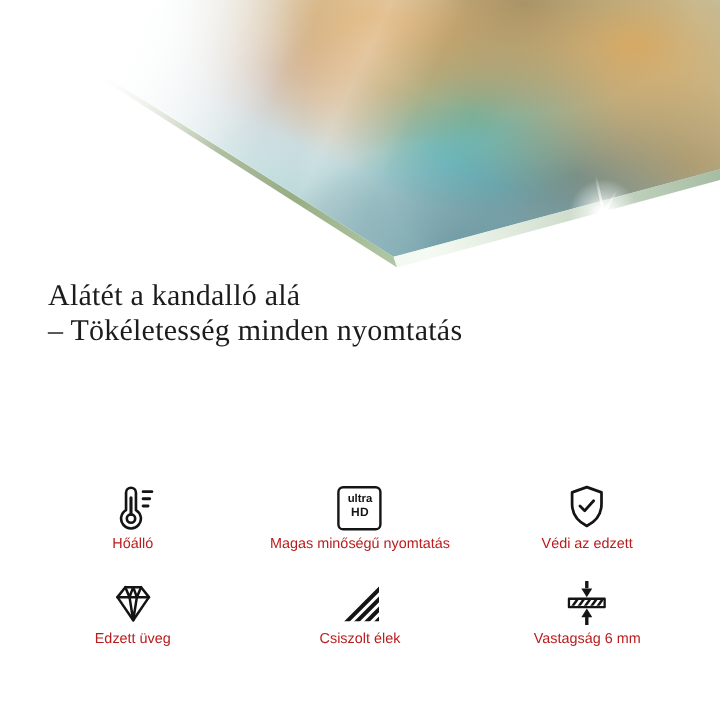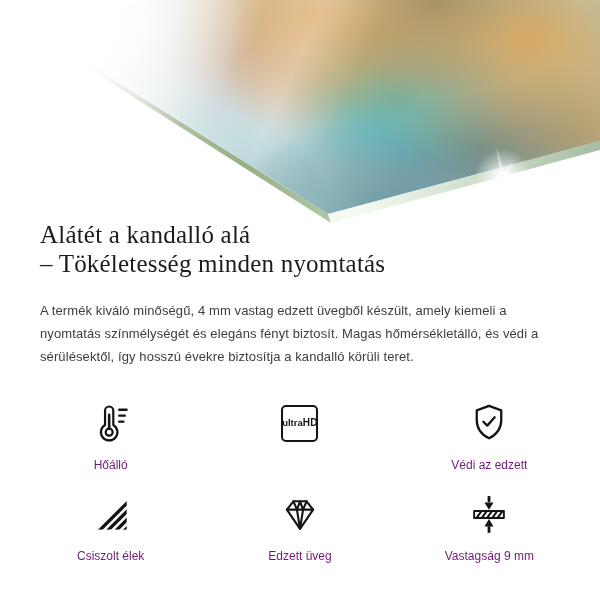--- a/index.html
+++ b/index.html
@@ -52,41 +52,41 @@
   .sparkle .r1{left:-58px;top:-1.5px;width:116px;height:3px;transform:rotate(-15deg);
     background:linear-gradient(90deg,rgba(255,255,255,0),#fff 40%,#fff 60%,rgba(255,255,255,0));}
   .sparkle .r2{left:-32px;top:-1.2px;width:64px;height:2.4px;transform:rotate(78deg);
     background:linear-gradient(90deg,rgba(255,255,255,0),#fff 42%,#fff 58%,rgba(255,255,255,0));}
   .sparkle .r3{left:-22px;top:-1px;width:44px;height:2px;transform:rotate(-60deg);
     background:linear-gradient(90deg,rgba(255,255,255,0),#fff 45%,#fff 55%,rgba(255,255,255,0));}
   .sparkle .core{left:-5px;top:-5px;width:10px;height:10px;border-radius:50%;background:#fff;
     box-shadow:0 0 8px 3px rgba(255,255,255,.9);}
 
   
-  .text-block{position:absolute;left:40px;right:36px;top:220px;}
+  .text-block{position:absolute;left:40px;right:36px;top:232px;}
   .title{
     font-family:"Liberation Serif", serif;font-weight:400;color:#1c1c1c;
     font-size:25px;line-height:29px;letter-spacing:.2px;margin:0;
   }
   .body-copy{
     margin:21px 0 0 0;font-size:13px;line-height:23px;color:#3d3d3d;letter-spacing:.1px;
   }
 
   
   .features{
     position:absolute;left:16px;right:16px;top:400px;
     display:grid;grid-template-columns:1fr 1fr 1fr;row-gap:18px;
   }
   .feature{display:flex;flex-direction:column;align-items:center;text-align:center;}
   .icon-box{height:46px;display:flex;align-items:center;justify-content:center;}
-  .feature-label{margin-top:12px;font-size:12px;line-height:15px;color:#701a75;}
+  .feature-label{margin-top:0;font-size:12px;line-height:15px;color:#b91c1c;}
   .icon-stroke{stroke:#141414;fill:none;stroke-linecap:round;stroke-linejoin:round;}
   .uhd-badge{
     width:33px;height:33px;border:2.5px solid #141414;border-radius:5px;
-    display:flex;flex-direction:row;align-items:center;justify-content:center;color:#141414;
+    display:flex;flex-direction:column;align-items:center;justify-content:center;color:#141414;
   }
   .uhd-top{font-size:9.5px;font-weight:700;line-height:10px;}
   .uhd-bottom{font-size:10px;font-weight:700;line-height:14px;letter-spacing:.3px;}
 </style>
 </head>
 <body>
 
 <div class="hero">
   <div class="panel-art"></div>
   <div class="edge-left"></div>
@@ -99,21 +99,20 @@
       <i class="r3"></i>
       <i class="core"></i>
   </div>
 </div>
 
 <div class="text-block">
   <h1 class="title">
     <span>Alátét a kandalló alá</span><br>
     <span>– Tökéletesség minden nyomtatás</span>
   </h1>
-  <p class="body-copy">A termék kiváló minőségű, 4 mm vastag edzett üvegből készült, amely kiemeli a nyomtatás színmélységét és elegáns fényt biztosít. Magas hőmérsékletálló, és védi a sérülésektől, így hosszú évekre biztosítja a kandalló körüli teret.</p>
 </div>
 
 <div class="features">
 
   <div class="feature">
     <div class="icon-box">
       <svg viewBox="0 0 48 48" width="44" height="44">
         <path class="icon-stroke" stroke-width="2.4" d="M17.5,26.2 V10.5 A4.5,4.5 0 0 1 26.5,10.5 V26.2 A9,9 0 1 1 17.5,26.2 Z"></path>
         <circle class="icon-stroke" stroke-width="2.4" cx="22" cy="34" r="3.8"></circle>
         <path class="icon-stroke" stroke-width="2.8" d="M22,30.2 V15"></path>
@@ -123,62 +122,63 @@
     <div class="feature-label">Hőálló</div>
   </div>
 
   <div class="feature">
     <div class="icon-box">
       <div class="uhd-badge">
         <span class="uhd-top">ultra</span>
         <span class="uhd-bottom">HD</span>
       </div>
     </div>
+    <div class="feature-label">Magas minőségű nyomtatás</div>
   </div>
 
   <div class="feature">
     <div class="icon-box">
       <svg viewBox="0 0 48 48" width="42" height="42">
         <path class="icon-stroke" stroke-width="2.6" d="M24,4.5 L38,9.5 V20.5 C38,31 31.8,37.6 24,41.5 C16.2,37.6 10,31 10,20.5 V9.5 Z"></path>
         <path class="icon-stroke" stroke-width="2.6" d="M17.5,22.5 L22,27 L30.5,17.5"></path>
       </svg>
     </div>
     <div class="feature-label">Védi az edzett</div>
+  </div>
+
+  <div class="feature">
+    <div class="icon-box">
+      <svg viewBox="0 0 48 48" width="42" height="42">
+        <path class="icon-stroke" stroke-width="2.4" d="M16.5,9.5 H31.5 L39,19 L24,41 L9,19 Z"></path>
+        <path class="icon-stroke" stroke-width="2.4" d="M9,19 H39"></path>
+        <path class="icon-stroke" stroke-width="2.4" d="M16.5,9.5 L20.5,19 L24,9.5 L27.5,19 L31.5,9.5"></path>
+        <path class="icon-stroke" stroke-width="2.4" d="M20.5,19 L24,41 L27.5,19"></path>
+      </svg>
+    </div>
+    <div class="feature-label">Edzett üveg</div>
   </div>
 
   <div class="feature">
     <div class="icon-box">
       <svg viewBox="0 0 48 48" width="40" height="40">
         <defs>
             <clipPath id="triClip">
               <polygon points="5,43 43,5 43,43"></polygon>
             </clipPath>
           </defs>
         <g clip-path="url(#triClip)" stroke="#141414" stroke-width="4">
           <line x1="-4" y1="48" x2="48" y2="-4"></line>
           <line x1="6" y1="48" x2="58" y2="-4"></line>
           <line x1="16" y1="48" x2="68" y2="-4"></line>
           <line x1="26" y1="48" x2="78" y2="-4"></line>
           <line x1="36" y1="48" x2="88" y2="-4"></line>
         </g>
       </svg>
     </div>
     <div class="feature-label">Csiszolt élek</div>
-  </div>
-
-  <div class="feature">
-    <div class="icon-box">
-      <svg viewBox="0 0 48 48" width="42" height="42">
-        <path class="icon-stroke" stroke-width="2.4" d="M16.5,9.5 H31.5 L39,19 L24,41 L9,19 Z"></path>
-        <path class="icon-stroke" stroke-width="2.4" d="M9,19 H39"></path>
-        <path class="icon-stroke" stroke-width="2.4" d="M16.5,9.5 L20.5,19 L24,9.5 L27.5,19 L31.5,9.5"></path>
-        <path class="icon-stroke" stroke-width="2.4" d="M20.5,19 L24,41 L27.5,19"></path>
-      </svg>
-    </div>
-    <div class="feature-label">Edzett üveg</div>
   </div>
 
   <div class="feature">
     <div class="icon-box">
       <svg viewBox="0 0 48 48" width="42" height="42">
         <defs>
             <clipPath id="barClip">
               <rect x="8.2" y="21.7" width="31.6" height="5.6"></rect>
             </clipPath>
           </defs>
@@ -189,16 +189,16 @@
           <line x1="20" y1="31" x2="30" y2="17"></line>
           <line x1="26" y1="31" x2="36" y2="17"></line>
           <line x1="32" y1="31" x2="42" y2="17"></line>
         </g>
         <line x1="24" y1="3.5" x2="24" y2="10.5" stroke="#141414" stroke-width="3.2"></line>
         <polygon points="24,19.2 18.8,10.8 29.2,10.8" fill="#141414"></polygon>
         <polygon points="24,29.8 18.8,38.2 29.2,38.2" fill="#141414"></polygon>
         <line x1="24" y1="38" x2="24" y2="45.5" stroke="#141414" stroke-width="3.2"></line>
       </svg>
     </div>
-    <div class="feature-label">Vastagság 9 mm</div>
+    <div class="feature-label">Vastagság 6 mm</div>
   </div>
 
 </div>
 
 </body></html>

